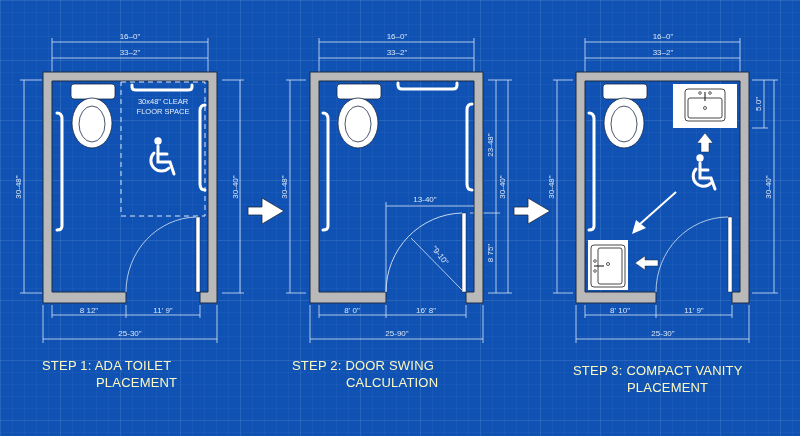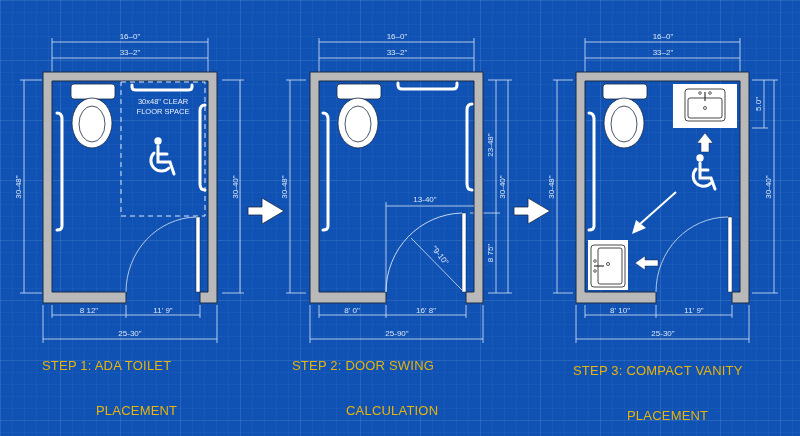--- a/index.html
+++ b/index.html
@@ -10,24 +10,24 @@
       linear-gradient(rgba(255,255,255,0.07) 1px, transparent 1px),
       linear-gradient(90deg, rgba(255,255,255,0.07) 1px, transparent 1px),
       linear-gradient(rgba(255,255,255,0.035) 1px, transparent 1px),
       linear-gradient(90deg, rgba(255,255,255,0.035) 1px, transparent 1px);
     background-size: 60px 60px, 60px 60px, 12px 12px, 12px 12px;
     font-family: "Liberation Sans", sans-serif;
     position: relative;
   }
   #stage { position: absolute; left: 0; top: 0; width: 800px; height: 436px; }
   .caption {
-    position: absolute; color: #eab308; font-size: 13px; line-height: 17px;
+    position: absolute; color: #fef9c3; font-size: 13px; line-height: 17px;
     letter-spacing: 0.2px;
   }
-  .caption .l2 { display: block; margin-top: 28px; }
+  .caption .l2 { display: block; }
 </style>
 </head>
 <body>
 
 <svg id="stage" width="800" height="436" viewBox="0 0 800 436" xmlns="http://www.w3.org/2000/svg">
   <defs>
     <g id="dimtick">
         <line x1="-3" y1="3" x2="3" y2="-3" stroke="#dbe6f5" stroke-width="1"></line>
       </g>
   </defs>

